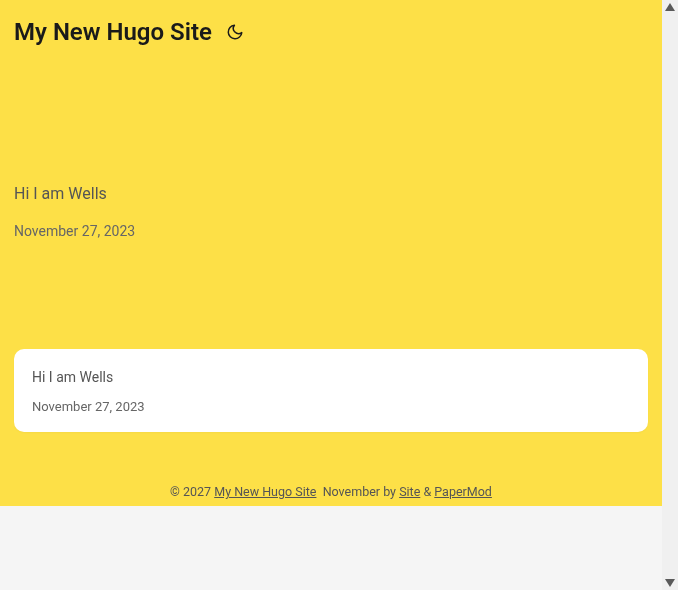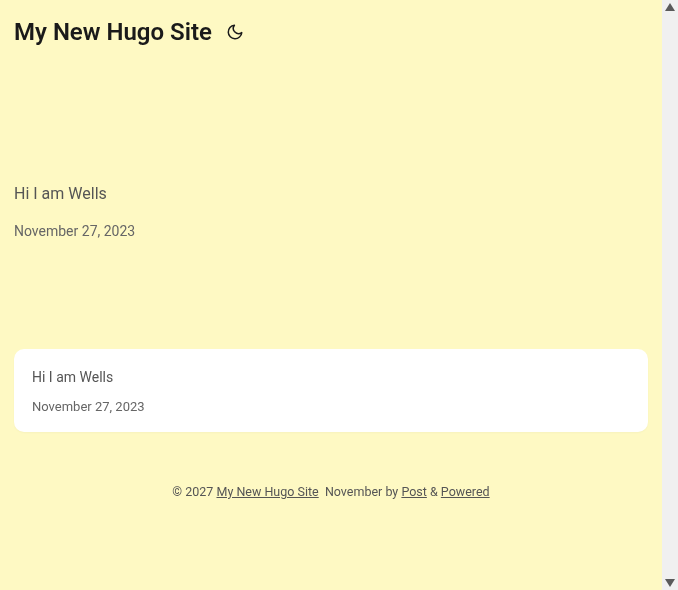--- a/index.html
+++ b/index.html
@@ -11,23 +11,23 @@
       font-family: -apple-system, BlinkMacSystemFont, "Segoe UI", Roboto, "Helvetica Neue", Arial, sans-serif;
       background: #f5f5f5;
       color: #1a1a1a;
       width: 678px;
       height: 590px;
       overflow: hidden;
       position: relative;
     }
     .page-wrapper {
       width: 662px;
-      height: 590px;
+      height: 506px;
       overflow-y: auto;
-      background: #fef9c3;
+      background: #fde047;
     }
     .scrollbar-track {
       position: absolute;
       right: 0;
       top: 0;
       width: 16px;
       height: 590px;
       background: #f0f0f0;
     }
     .scrollbar-arrow {
@@ -149,20 +149,20 @@
       <div class="featured-date">November 27, 2023</div>
     </article>
 
     <article class="post-card">
       <p class="card-summary">Hi I am Wells</p>
       <div class="card-date">November 27, 2023</div>
     </article>
   </main>
 
   <footer class="footer">
-    <span>© 2027 </span><a>My New Hugo Site</a><span>&nbsp;&nbsp;</span><span>November by </span><a>Post</a><span> &amp; </span><a>Powered</a>
+    <span>© 2027 </span><a>My New Hugo Site</a><span>&nbsp;&nbsp;</span><span>November by </span><a>Site</a><span> &amp; </span><a>PaperMod</a>
   </footer>
 </div>
 
 <div class="scrollbar-track">
   <div class="scrollbar-arrow scrollbar-arrow-up"></div>
   <div class="scrollbar-arrow scrollbar-arrow-down"></div>
 </div>
 
 </body></html>

